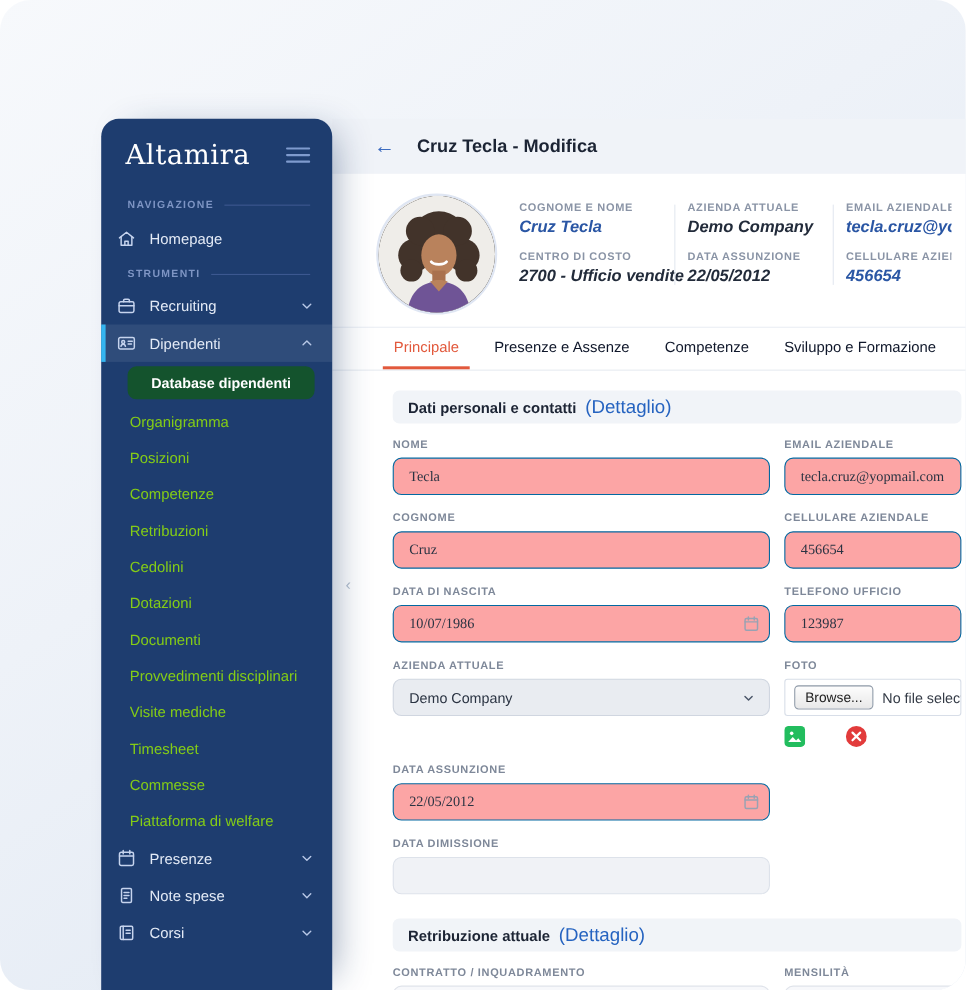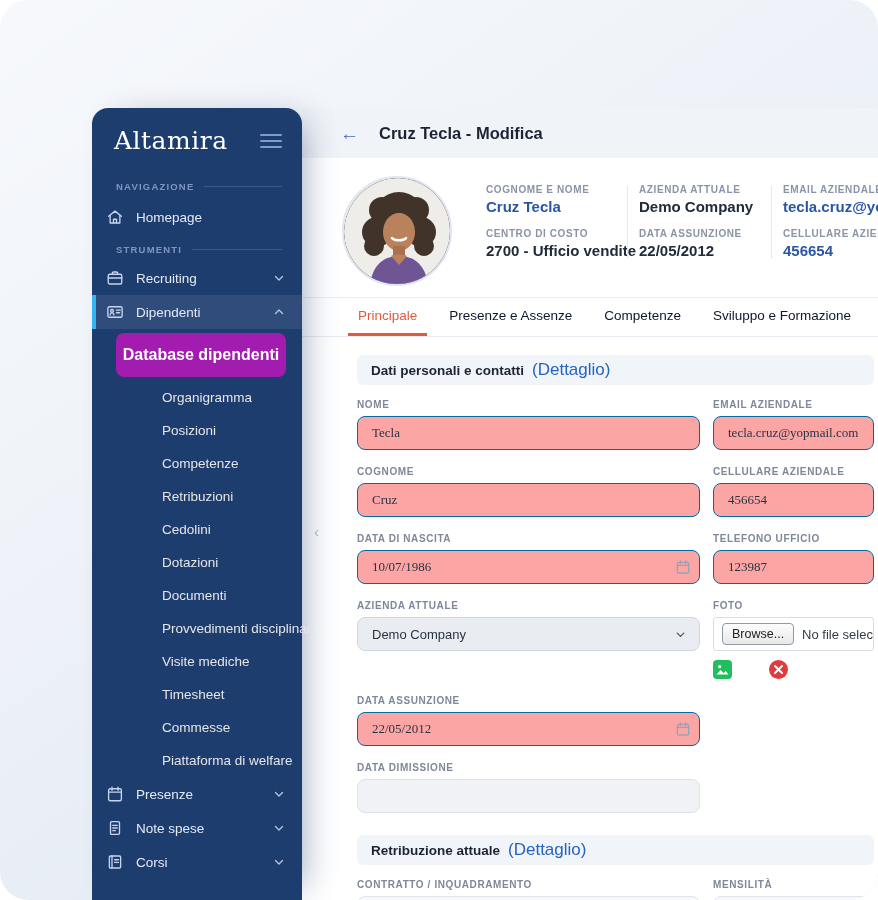--- a/index.html
+++ b/index.html
@@ -23,45 +23,45 @@
   .nl-1 { margin-top:26px; } .nl-2 { margin-top:10px; }
   .nav-item { display:flex; align-items:center; height:34px; padding:0 16px 0 14px;
               font-size:13.5px; font-weight:500; color:#e3eaf6; cursor:pointer; }
   .nav-item .ico { width:18px; height:18px; margin-right:12px; color:#c6d4ee; flex:none; display:flex; }
   .nav-item .grow { flex:1; white-space:nowrap; }
   .nav-item .chev { width:14px; height:14px; color:#b7c7e6; display:flex; }
   .nav-item.active-parent { background:rgba(255,255,255,.08); position:relative; }
   .nav-item.active-parent::before { content:""; position:absolute; left:0; top:0; bottom:0; width:4px; background:#35b5f0; }
   .mt-home { margin-top:8px; }
   .mt-group { margin-top:6px; }
-  .pill { margin:4px 16px 4px 24px; height:44px; background:#a21caf; border-radius:8px;
+  .pill { margin:4px 16px 4px 24px; height:30px; background:#14532d; border-radius:8px;
           display:flex; align-items:center; justify-content:center; color:#ffffff;
-          font-size:16px; font-weight:bold; cursor:pointer; white-space:nowrap; }
-  .sub-item { height:33px; display:flex; align-items:center; padding-left:70px;
-              font-size:13.5px; color:#e5e5e5; cursor:pointer; white-space:nowrap; }
+          font-size:13px; font-weight:bold; cursor:pointer; white-space:nowrap; }
+  .sub-item { height:33px; display:flex; align-items:center; padding-left:26px;
+              font-size:13.5px; color:#84cc16; cursor:pointer; white-space:nowrap; }
 
   
   .header-band { position:absolute; left:302px; top:108px; right:0; height:50px;
                  background:#f0f3f8; display:flex; align-items:center; z-index:2; }
   .back-arrow { margin-left:38px; font-size:19px; color:#3d6cc0; cursor:pointer; line-height:1; }
   .page-title { margin-left:20px; font-size:16.5px; font-weight:bold; color:#1c2434; }
 
   .content { position:absolute; left:302px; top:158px; right:0; bottom:0; background:#ffffff; z-index:2; }
   .collapse-toggle { position:absolute; left:12px; top:365px; color:#b4bfce; font-size:15px; cursor:pointer; }
 
   
   .profile { position:relative; height:139px; }
   .avatar-wrap { position:absolute; left:40px; top:18px; width:110px; height:110px; border-radius:50%;
                  border:2px solid #dfe6f3; overflow:hidden; background:#efedea; }
-  .pcols { position:absolute; left:184px; top:26px; display:flex; align-items:flex-start; }
+  .pcols { position:absolute; left:170px; top:26px; display:flex; align-items:flex-start; }
   .pcol { display:flex; flex-direction:column; gap:13px; white-space:nowrap; }
   .pcol.c1 { width:141px; } .pcol.c2 { width:132px; } .pcol.c3 { width:96px; overflow:hidden; }
   .pdiv { width:1px; align-self:stretch; background:#e3e8f0; margin:2px 11px 0 0; min-height:72px; }
   .pfield .plabel { font-size:10px; font-weight:bold; letter-spacing:.6px; color:#8a94a6; margin-bottom:3px; white-space:nowrap; }
-  .pfield .pvalue { font-size:15px; font-weight:bold; color:#222b3a; white-space:nowrap; }
+  .pfield .pvalue { font-size:15px; font-weight:bold; color:#222b3a; white-space:nowrap;font-style:italic; }
   .pfield .pvalue.link { color:#2a56a4; cursor:pointer; }
 
   
   .tabbar { height:40px; border-top:1px solid #eaeef4; border-bottom:1px solid #e7ebf1;
             display:flex; align-items:stretch; padding-left:46px; overflow:hidden; white-space:nowrap; }
   .tab { display:flex; align-items:center; padding:0 10px; margin-right:12px; font-size:13.5px;
          color:#0f172a; cursor:pointer; border-bottom:3px solid transparent; flex:none; }
   .tab.active { color:#e2593c; font-weight:500; border-bottom-color:#e2593c; }
 
   

